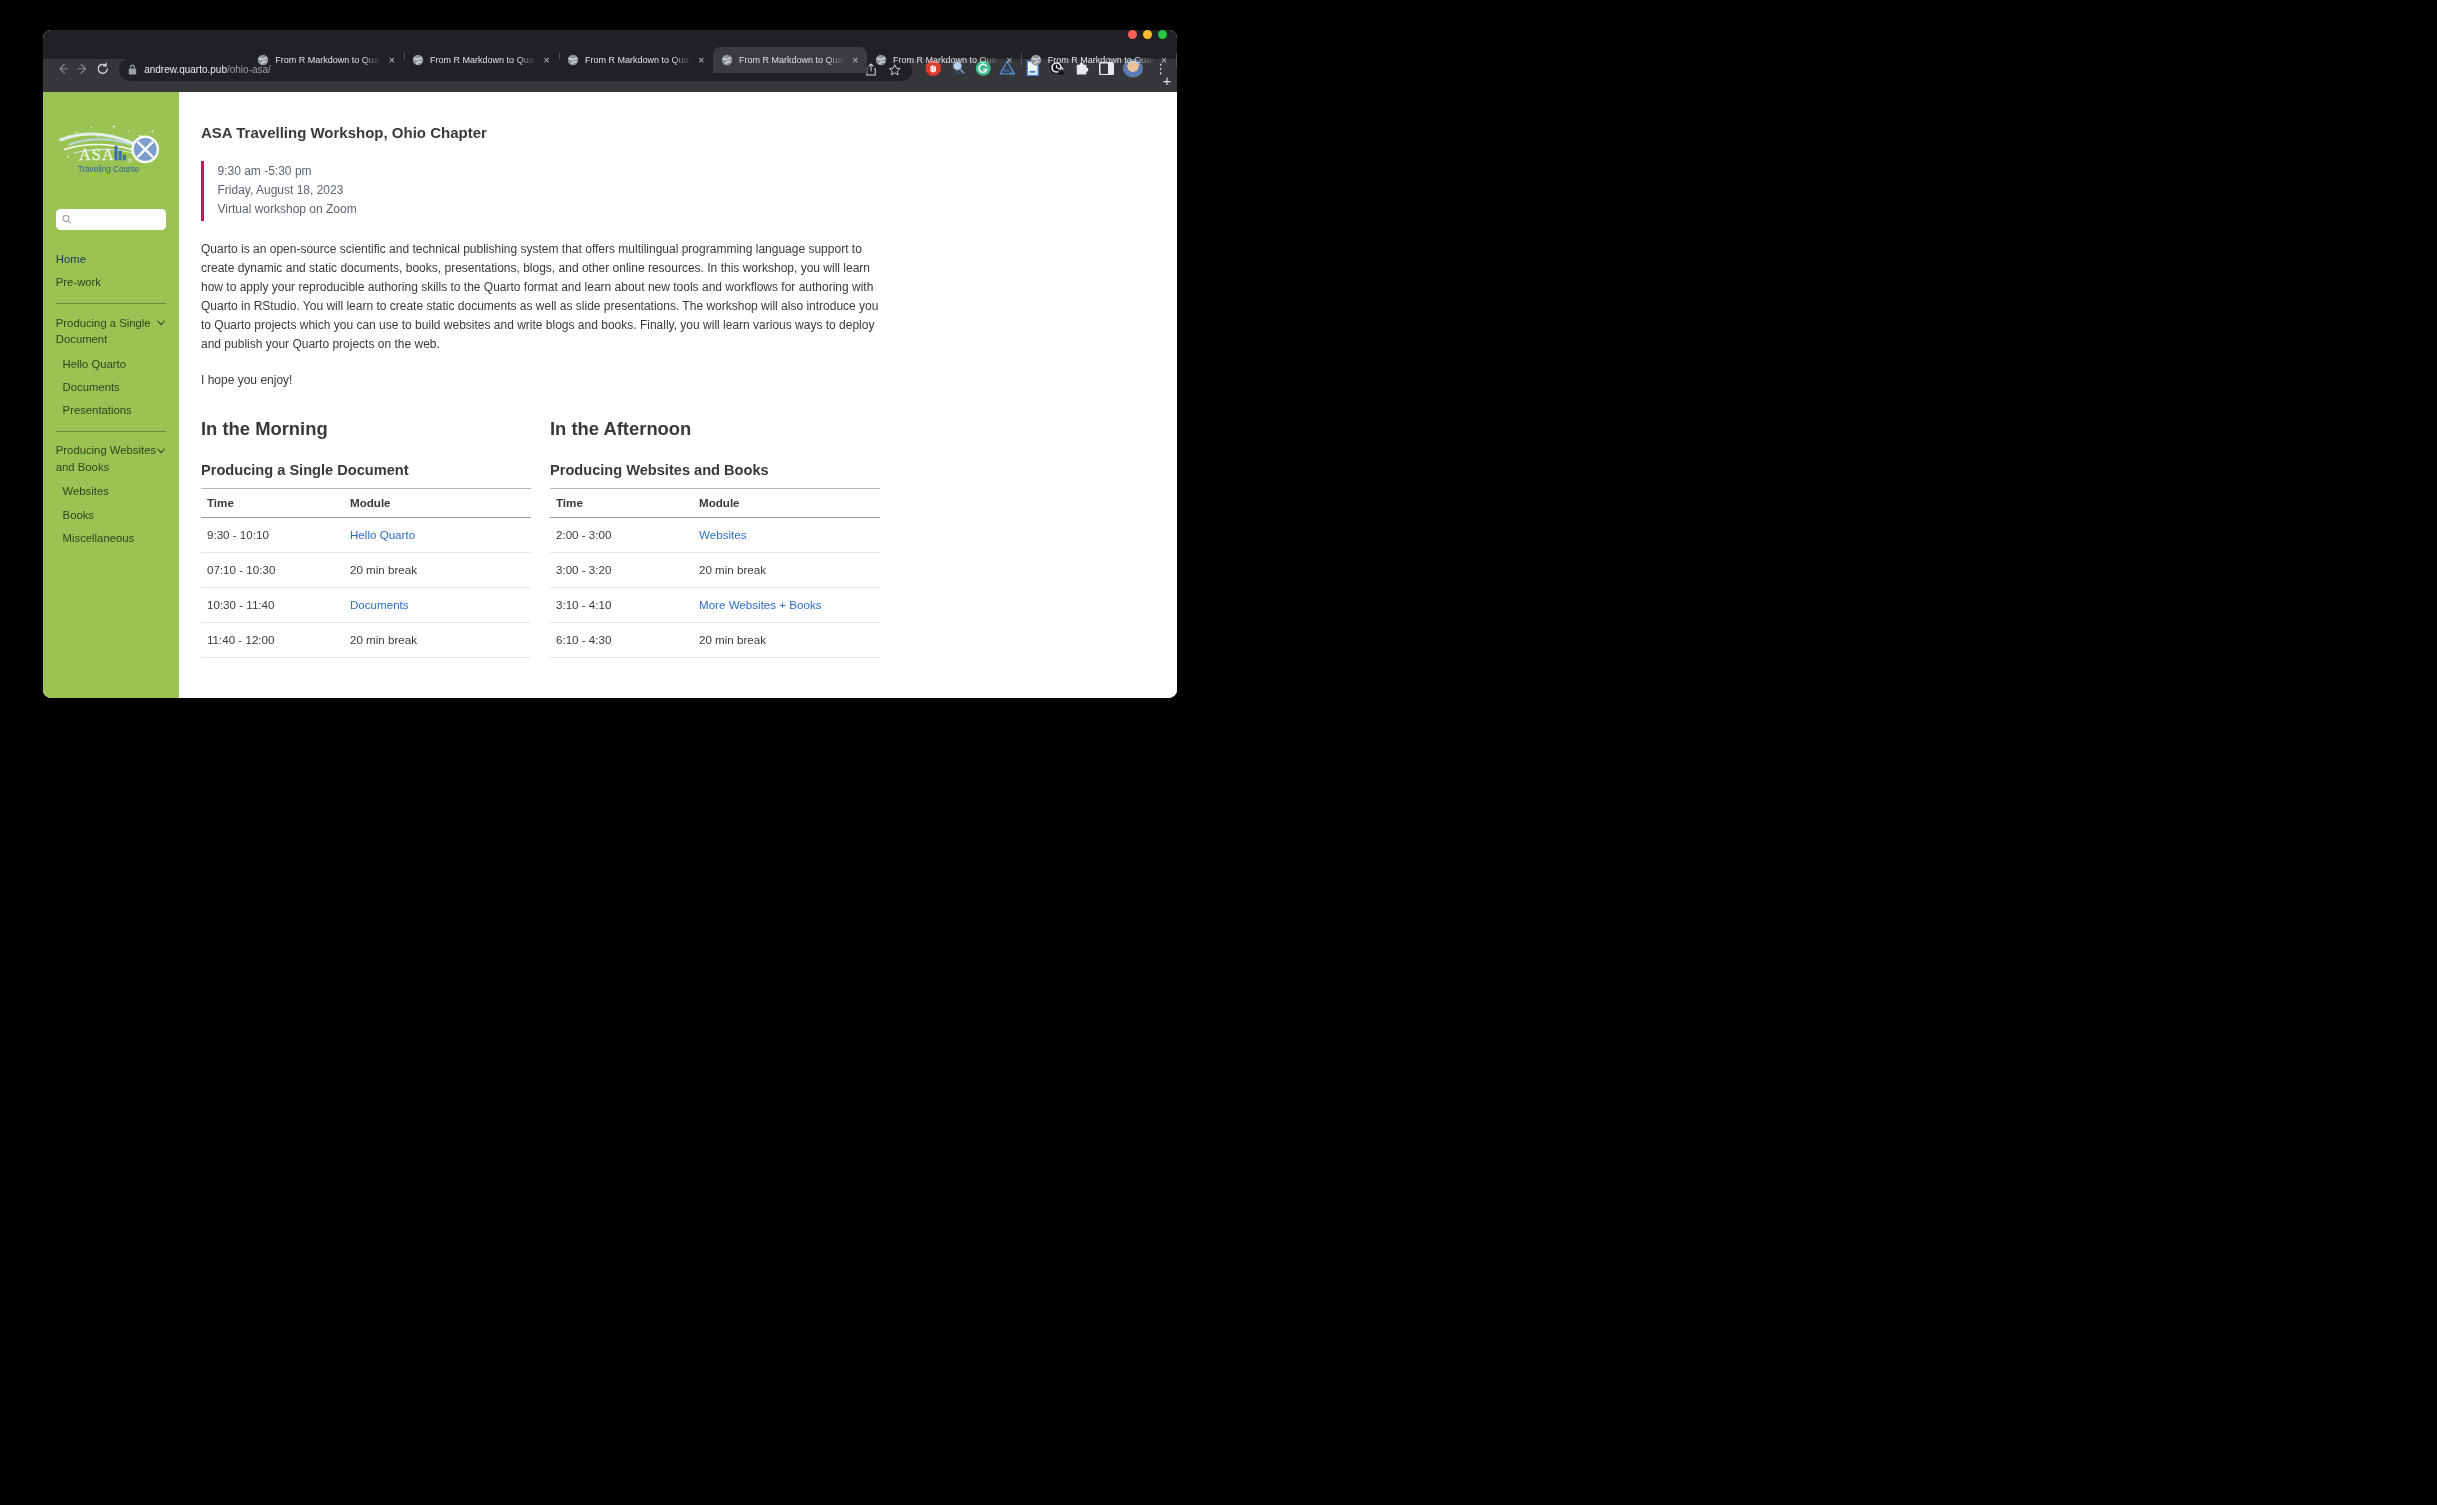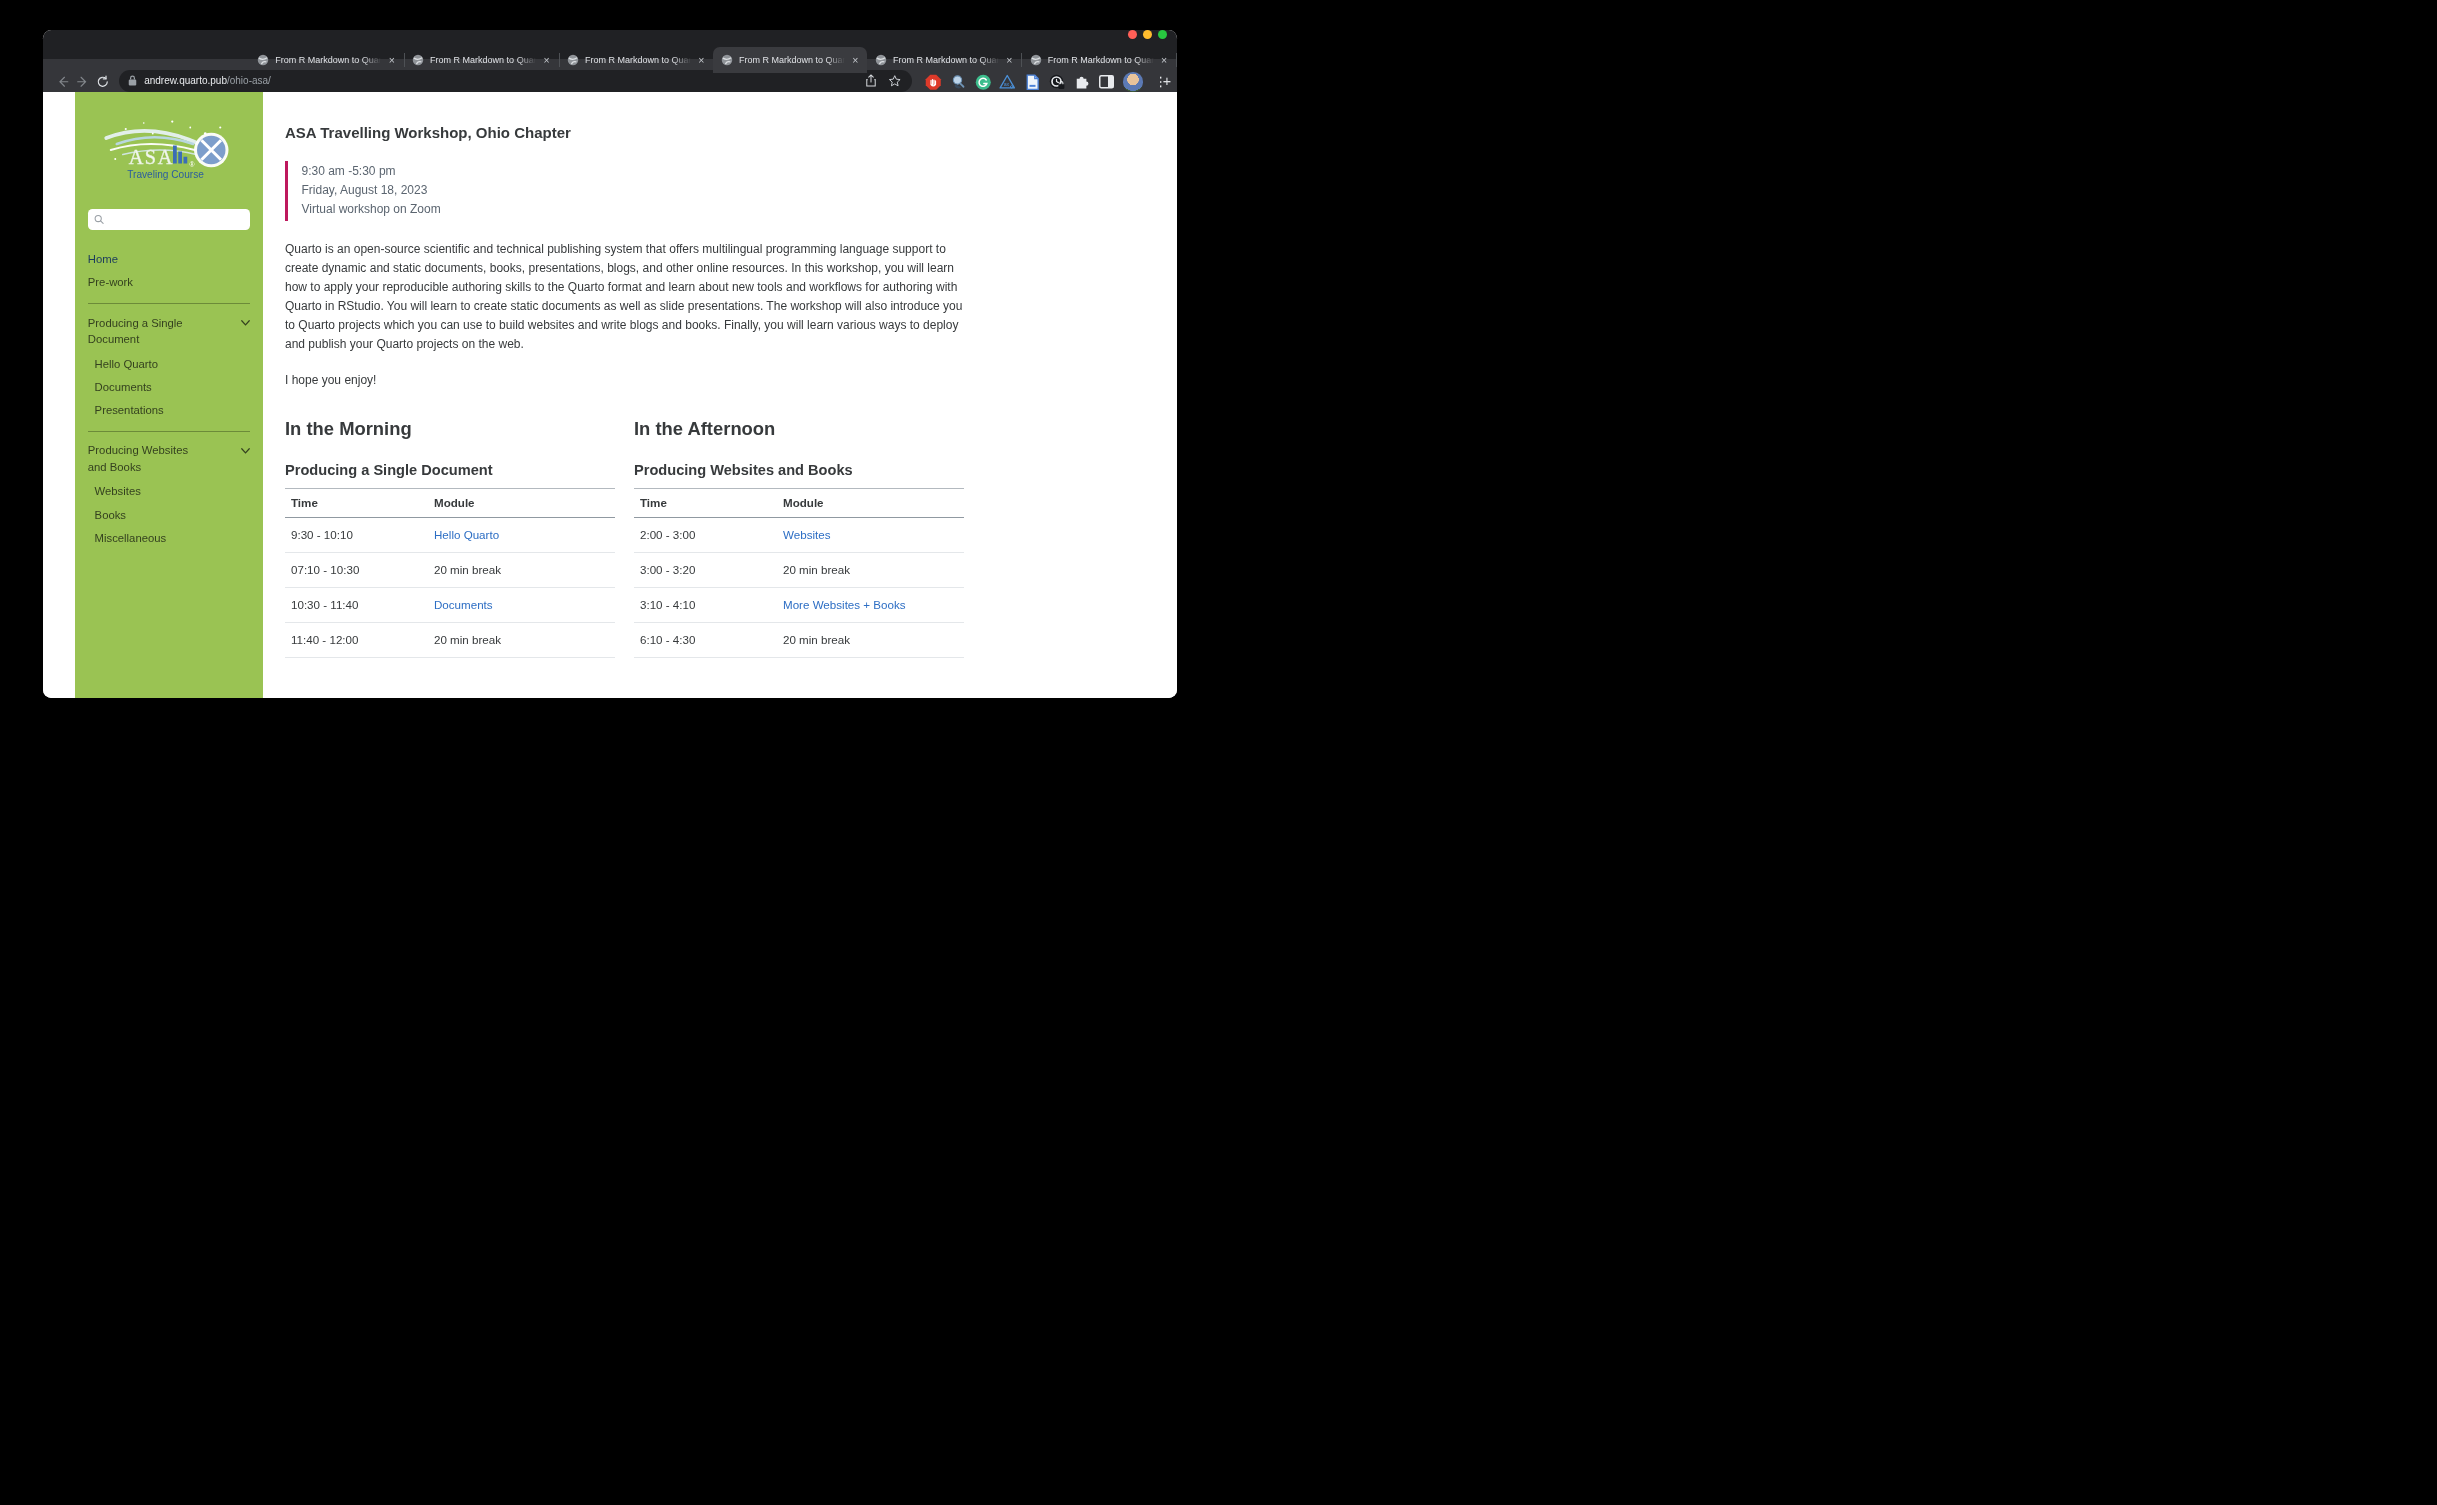--- a/index.html
+++ b/index.html
@@ -20,37 +20,37 @@
   .tab .title { flex:1; white-space:nowrap; overflow:hidden;
                 -webkit-mask-image:linear-gradient(90deg,#000 82%,transparent); 
                 mask-image:linear-gradient(90deg,#000 82%,transparent); }
   .tab .close { color:#c3c7cc; font-size:10.5px; line-height:1; padding:1.5px; }
   .tabdiv { width:0.8px; height:13.5px; background:#4e5155; margin-bottom:6px; }
   .favicon { width:12px; height:12px; flex:none; }
   .newtab { color:#dfe1e5; font-size:14.3px; font-weight:400; margin:0 0 6px 9px; padding:0 6px; }
   .tab-chevron { margin:0 19.5px 9px auto; }
 
   
-  .toolbar { height:33px; background:#35363a; display:flex; align-items:flex-end; padding:0 10px; }
+  .toolbar { height:33px; background:#35363a; display:flex; align-items:flex-start; padding:0 10px; }
   .nav-ic { width:19.5px; height:19.5px; display:flex; align-items:center; justify-content:center; margin:0 2.3px; }
   .omnibox { flex:none; width:793px; height:22px; background:#202124; border-radius:11.3px;
              display:flex; align-items:center; padding:0 4.5px 0 9.8px; margin:0 6px; }
   .omnibox .url { font-size:10px; margin-left:6.8px; white-space:nowrap; }
   .url .host { color:#e8eaed; } .url .path { color:#9aa0a6; }
   .omnibox .spacer { flex:1; }
   .ext-row { display:flex; align-items:center; gap:8.3px; margin-left:7.5px; }
   .ext { width:16.5px; height:16.5px; display:flex; align-items:center; justify-content:center; }
   .avatar { width:19.5px; height:19.5px; border-radius:50%;
             background:radial-gradient(circle at 50% 38%, #e8c39a 0 36%, #5b79b4 37% 70%, #3e5d38 71%); }
   .dots { color:#e8eaed; font-size:12.8px; letter-spacing:0; margin-left:3px; }
 
   
   .content { display:flex; height:606px; background:#fff; }
 
-  .sidebar { width:188px; flex:none; background:#9ac353; padding:19.5px 13.5px 0 12.8px;margin-left:32px; }
+  .sidebar { width:136px; flex:none; background:#9ac353; padding:19.5px 13.5px 0 12.8px; }
   .logo-wrap { width:100%; display:flex; justify-content:center; }
   .searchbox { margin-top:25.5px; height:21px; background:#fff; border-radius:4.5px;
                display:flex; align-items:center; padding:0 6px; }
   .searchbox input { border:none; outline:none; width:100%; font-size:9.8px; background:transparent;
                      font-family:"Liberation Sans",sans-serif; }
   .nav-list { margin-top:22.5px; font-size:11.3px; color:#34411f; }
   .nav-item { margin:7.5px 0; line-height:15.8px; cursor:default; }
   .nav-item.active { color:#1b3a5c; }
   .nav-item.sub { padding-left:6.8px; }
   .nav-group { display:flex; align-items:flex-start; justify-content:space-between; margin:9px 0; line-height:16.5px; }

